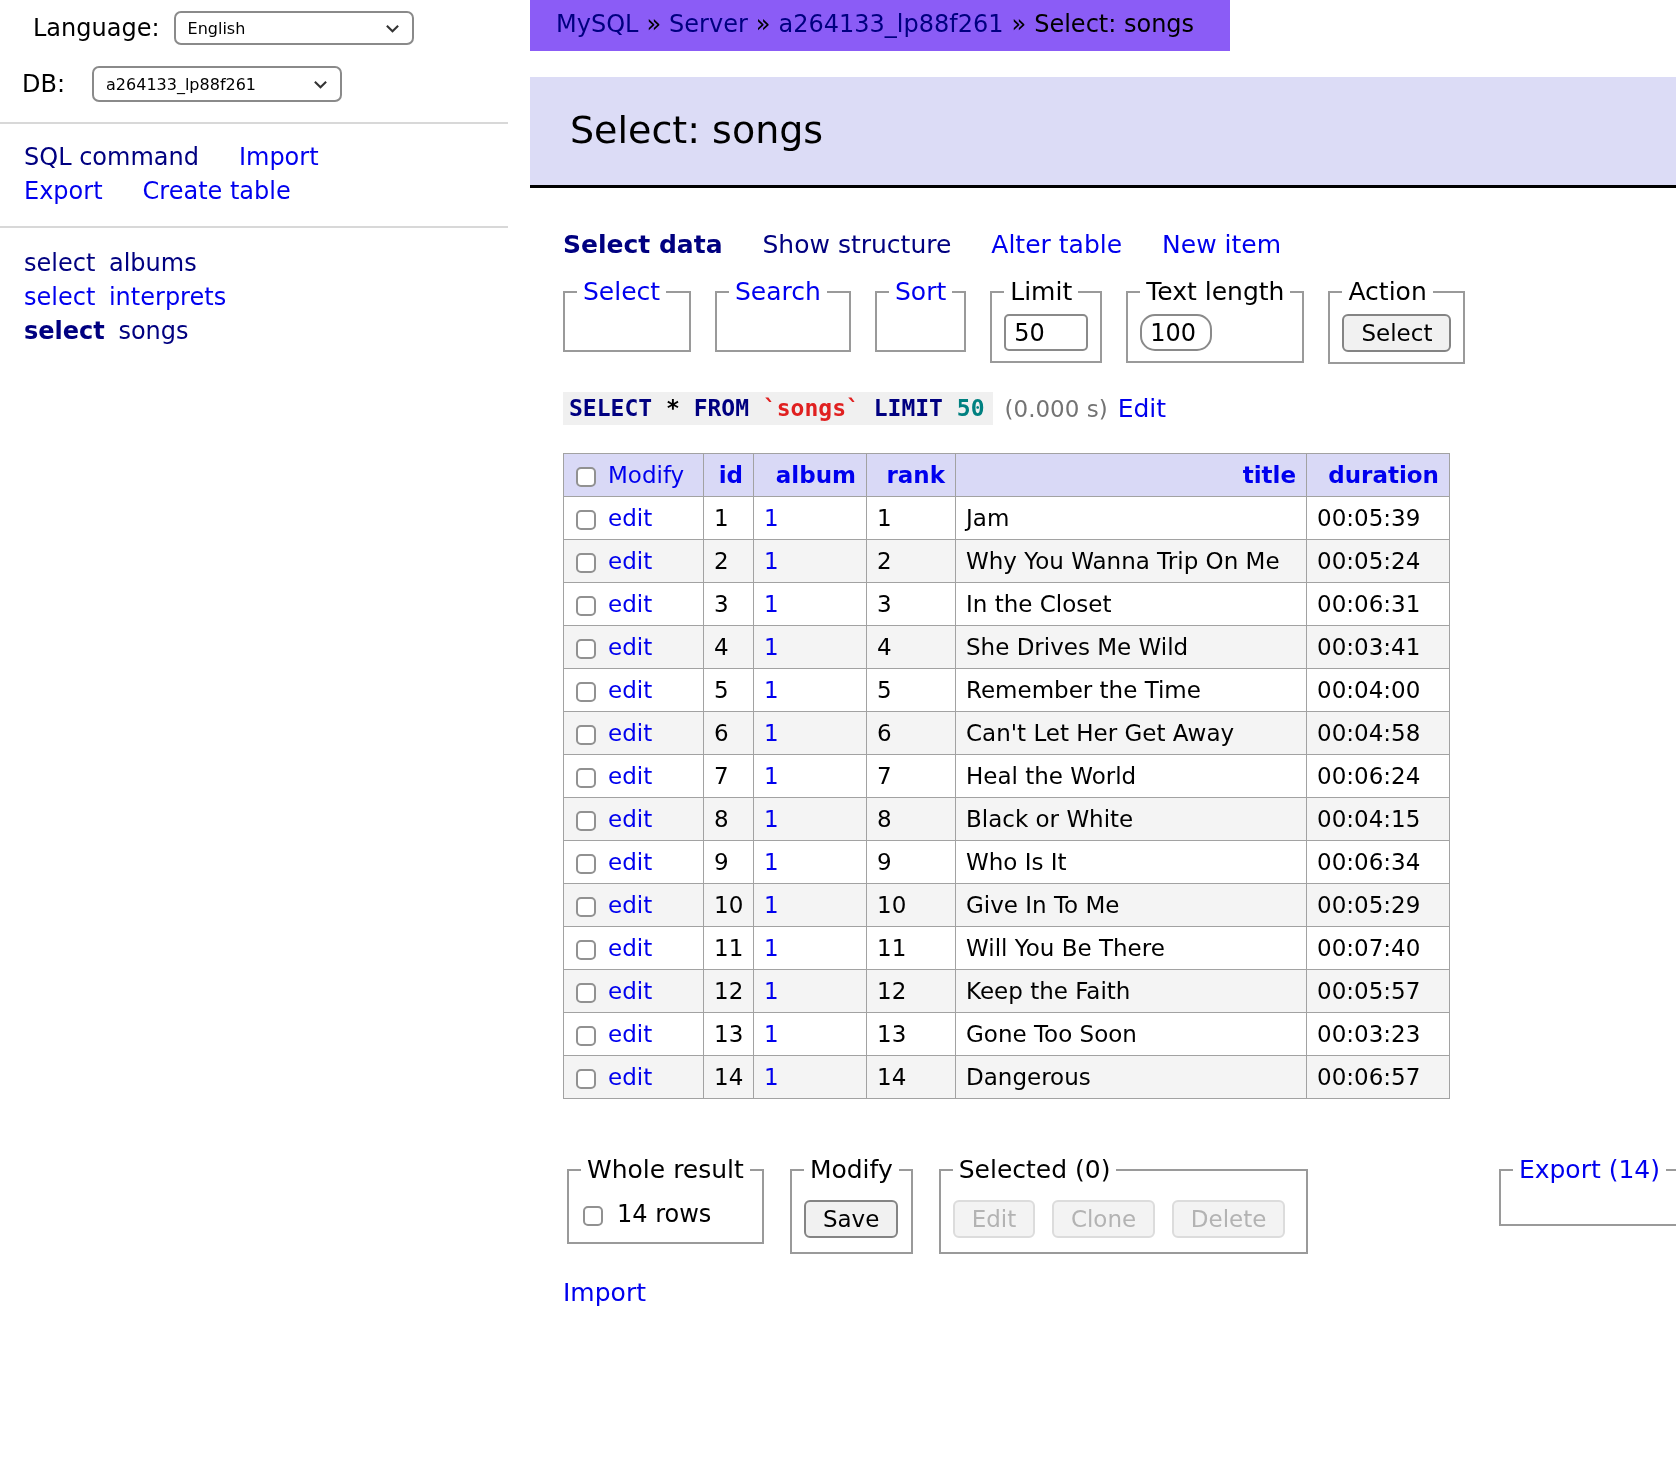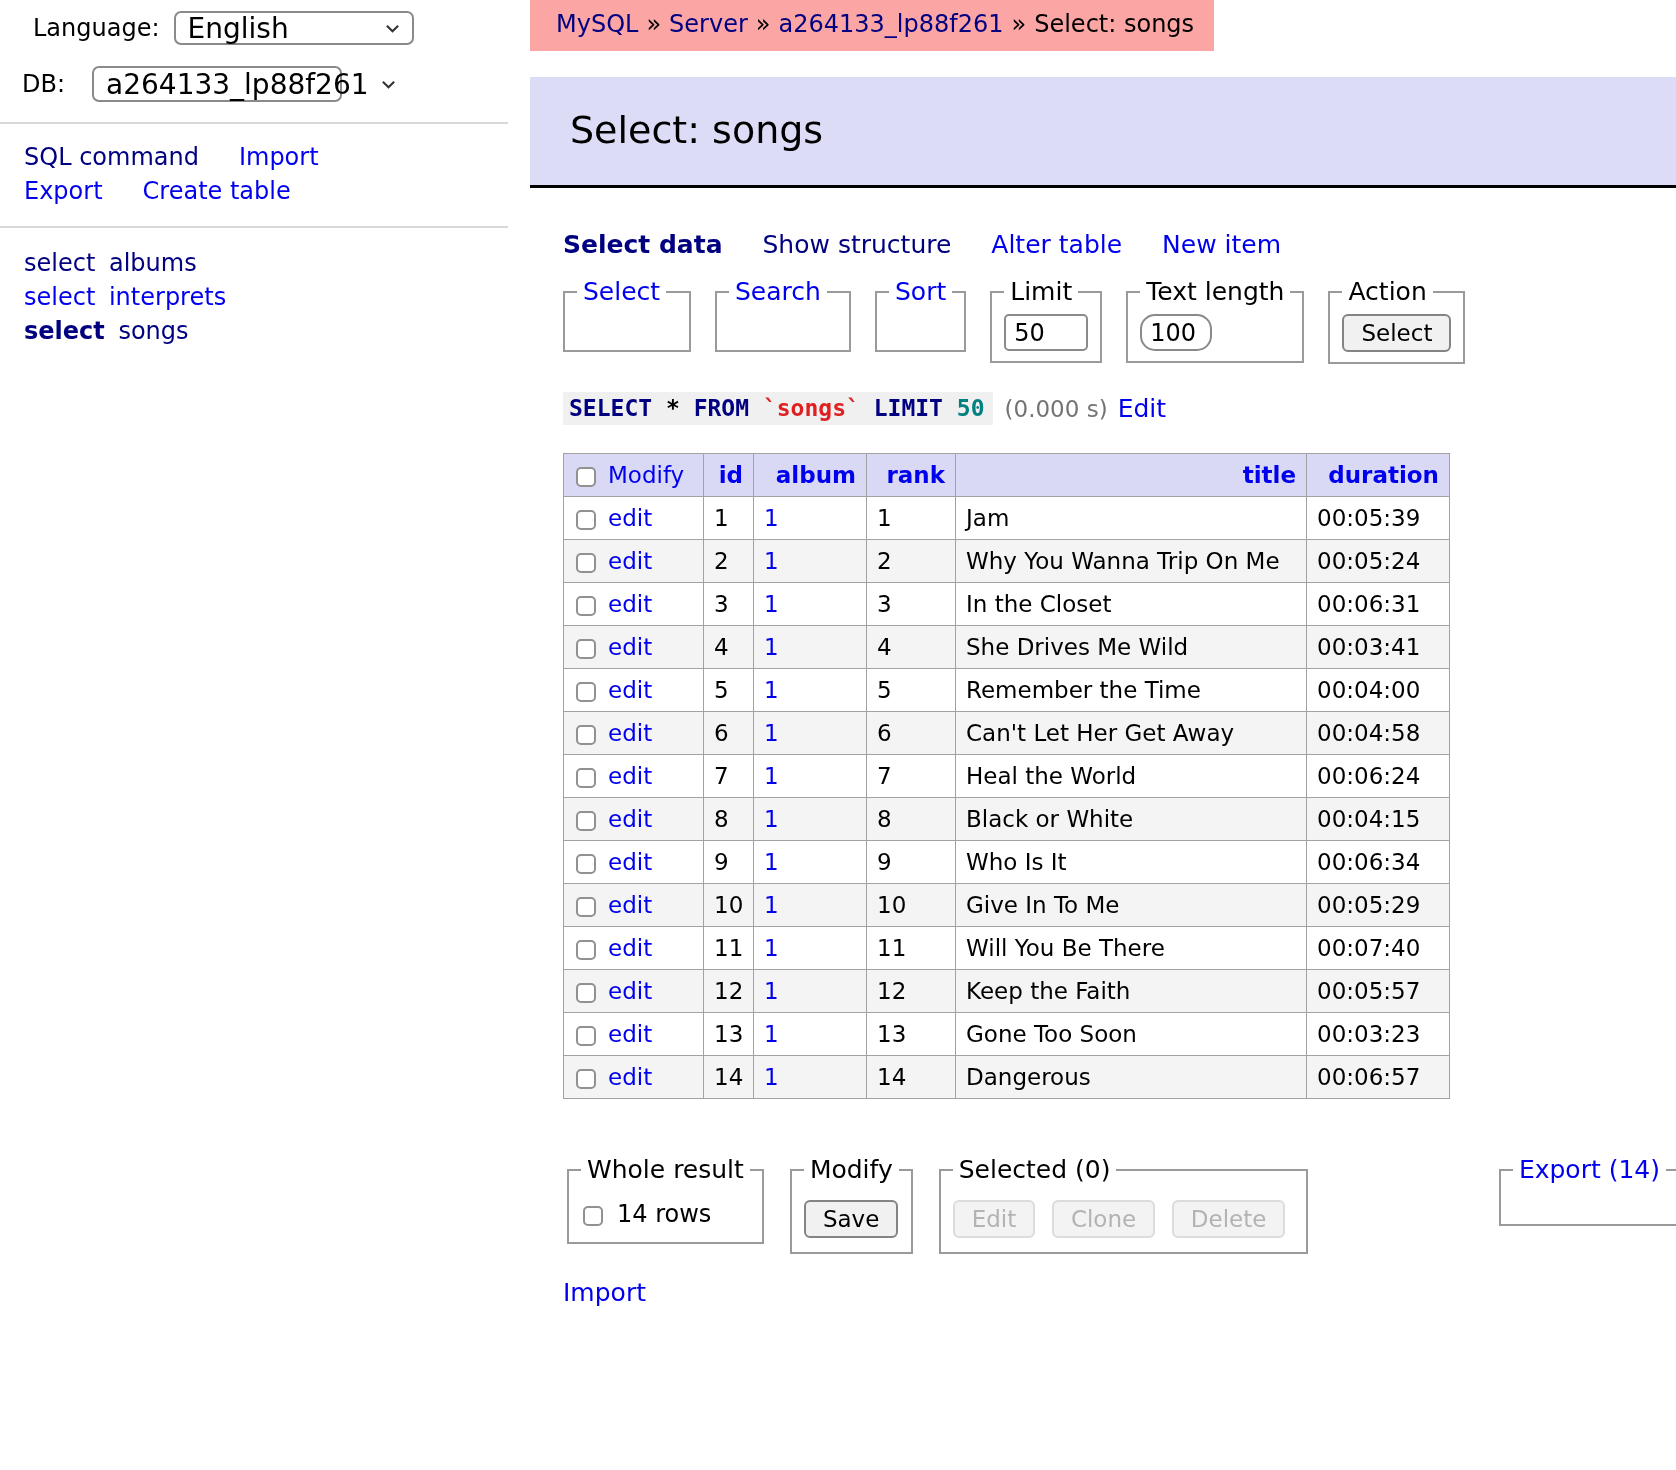--- a/index.html
+++ b/index.html
@@ -8,40 +8,40 @@
   .layout{display:flex;width:1676px;}
   a{text-decoration:none;cursor:pointer;}
   a.blue{color:#0000ee;}
   a.navy{color:#000080;}
 
   
   .sidebar{width:530px;flex:0 0 530px;}
   .lang-row{padding:11px 0 0 33px;display:flex;align-items:center;gap:14px;}
   .fake-select{display:inline-flex;align-items:center;justify-content:space-between;
      background:#fff;border:2px solid #8a8a8a;border-radius:7px;padding:2px 12px;height:34px;
-     box-sizing:border-box;font-size:28px;}
+     box-sizing:border-box;font-size:16px;}
   .fake-select .chev{width:15px;height:15px;flex:0 0 15px;margin-left:12px;}
   .lang-select{width:240px;}
   .db-select{width:250px;height:36px;}
   .logo-band{margin-top:26px;background:#ececec;border-bottom:2px solid #9e9e9e;
      padding:36px 0 34px 36px;width:508px;box-sizing:border-box;}
   .logo-name{font-size:42px;font-weight:bold;font-style:italic;color:#7a7a7a;}
   .logo-ver{font-size:27px;color:#b4b4b4;margin-left:10px;}
   .db-row{padding:21px 0 20px 22px;display:flex;align-items:center;gap:27px;}
   .side-hr{border:0;border-top:2px solid #d8d8d8;margin:0;width:508px;}
   .menu-block{padding:16px 0 18px 24px;line-height:1.42;width:470px;}
   .menu-block a{margin-right:40px;}
   .tables-block{padding:18px 0 0 24px;line-height:1.42;}
   .tables-block p{margin:0;}
   .tables-block a{margin-right:6px;}
   .bold{font-weight:bold;}
 
   
   .main{flex:1;}
-  .breadcrumb{display:inline-block;background:#fca5a5;padding:10px 20px 13px 26px;}
+  .breadcrumb{display:inline-block;background:#8b5cf6;padding:10px 36px 13px 26px;}
   .breadcrumb .sep{color:#000;margin:0 8px;}
   .h2band{margin-top:26px;background:#dcdcf6;border-bottom:3px solid #000;
      padding:31px 0 33px 40px;font-size:38px;font-weight:normal;}
   .tabs{margin:42px 0 0 33px;font-size:25px;}
   .tabs a{margin-right:32px;}
   .tabs .active{font-weight:bold;}
 
   .fieldset-row{margin:18px 0 0 33px;display:flex;align-items:flex-start;gap:24px;}
   fieldset{border:2px solid #9a9a9a;margin:0;padding:4px 12px 10px 12px;}
   legend{padding:0 6px;font-size:25px;}

